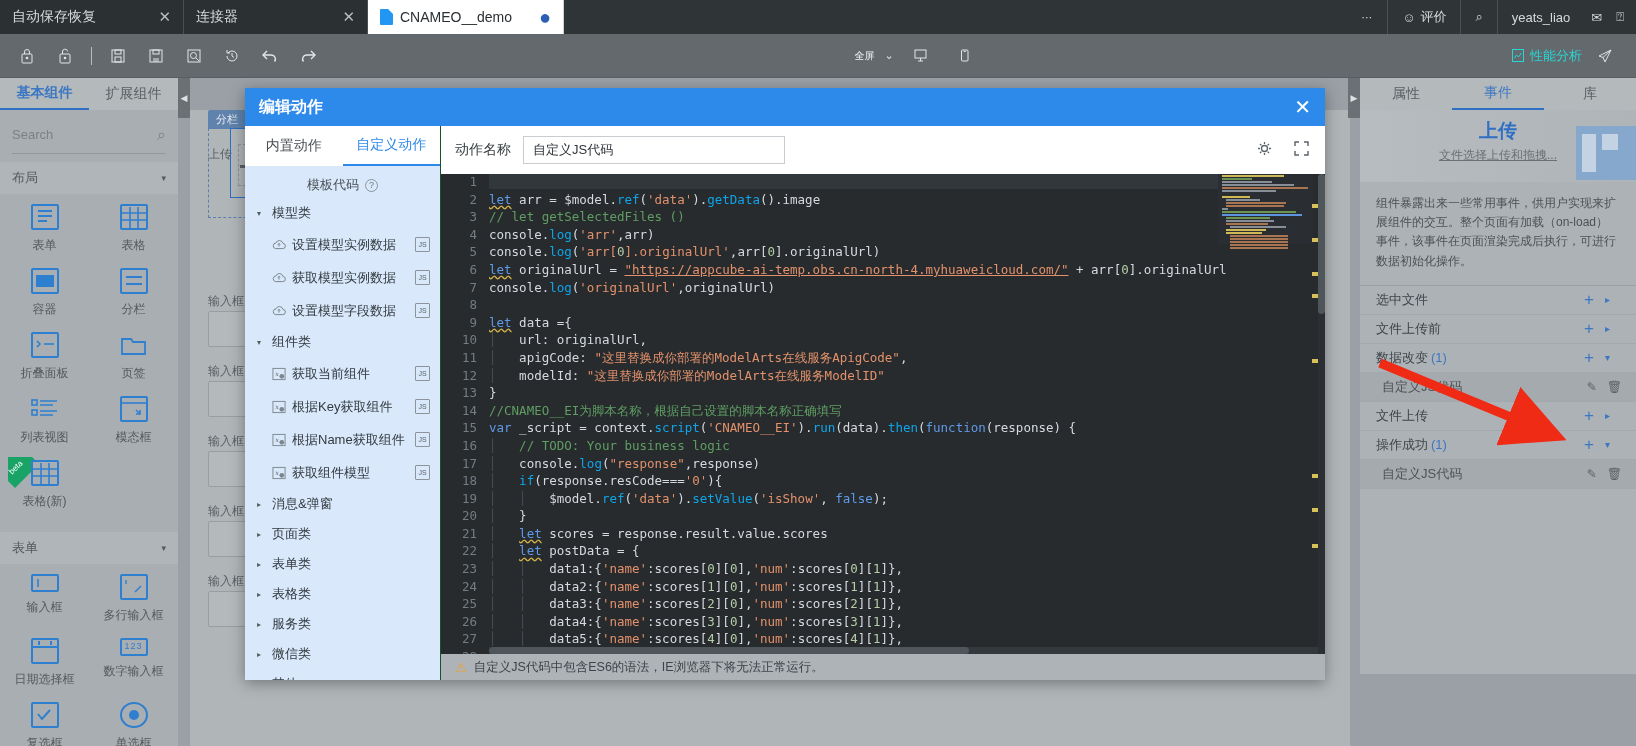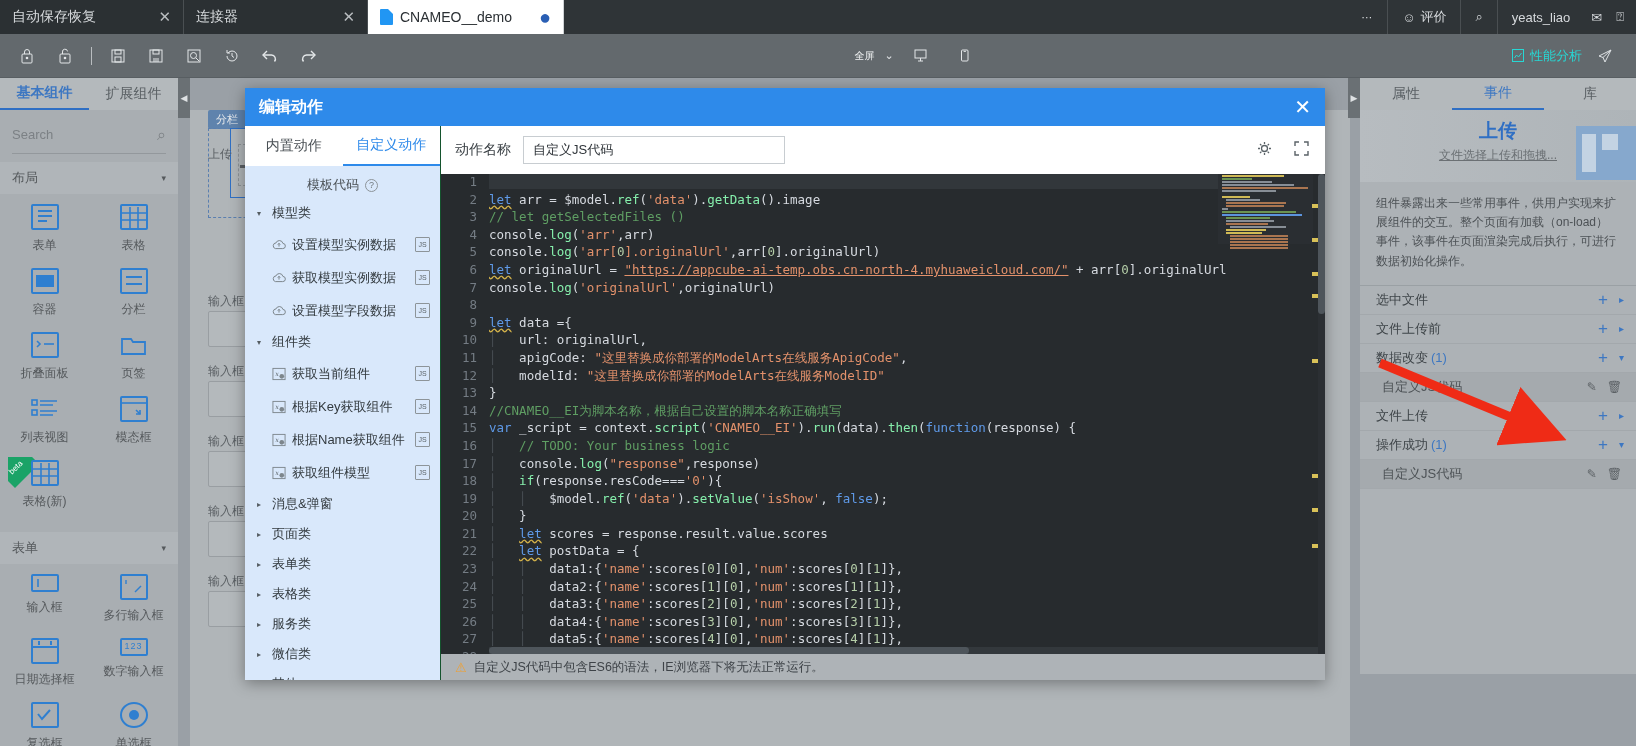--- a/index.html
+++ b/index.html
@@ -181,21 +181,21 @@
   }
   .rp-hero .art:after {
     content:""; position:absolute; left:26px; top:8px; width:16px; height:16px;
     background:#c3d3e3;
   }
   .rp-desc {
     padding:12px 16px 14px 16px; font-size:12px; color:#4d5256;
     line-height:1.6; border-bottom:1px solid #9aa0a4;
   }
   .rp-row {
-    height:29px; display:flex; align-items:center; padding:0 12px 0 16px;
+    height:29px; display:flex; align-items:center; padding:0 26px 0 16px;
     font-size:13px; color:#3f4549; border-bottom:1px solid #a3a8ac;
   }
   .rp-row .nm { flex:1; }
   .rp-row .cnt { color:#3d77c2; margin-left:3px; }
   .rp-row .plus { color:#3d77c2; font-size:17px; margin-right:11px; }
   .rp-row .caret { color:#3d77c2; font-size:10px; }
   .rp-sub {
     height:29px; display:flex; align-items:center; padding:0 14px 0 22px;
     font-size:13px; color:#4d5256; background:#a5aaae;
     border-bottom:1px solid #a3a8ac;
@@ -278,21 +278,21 @@
   .ed-lines { position:absolute; left:0; top:0; }
   .ed-row { height:17.6px; display:flex; white-space:pre; }
   .ed-gut {
     width:48px; text-align:right; padding-right:12px; color:#747c84;
     flex:0 0 auto;
   }
   .ed-txt { color:#d6dae0; }
   .k  { color:#5f9ae8; }
   .s  { color:#e3916b; }          
   .c  { color:#5f9e63; }          
-  .f  { color:#86efac; }          
+  .f  { color:#0ea5e9; }          
   .n  { color:#b5cea8; }
   .u  { text-decoration:underline; text-decoration-color:#e3916b; }
   .squig {
     text-decoration:underline; text-decoration-style:wavy;
     text-decoration-color:#d6b44a;
   }
   .indent-guide { color:#484e53; }
 
   .minimap {
     position:absolute; right:12px; top:0; width:95px; height:70px;

